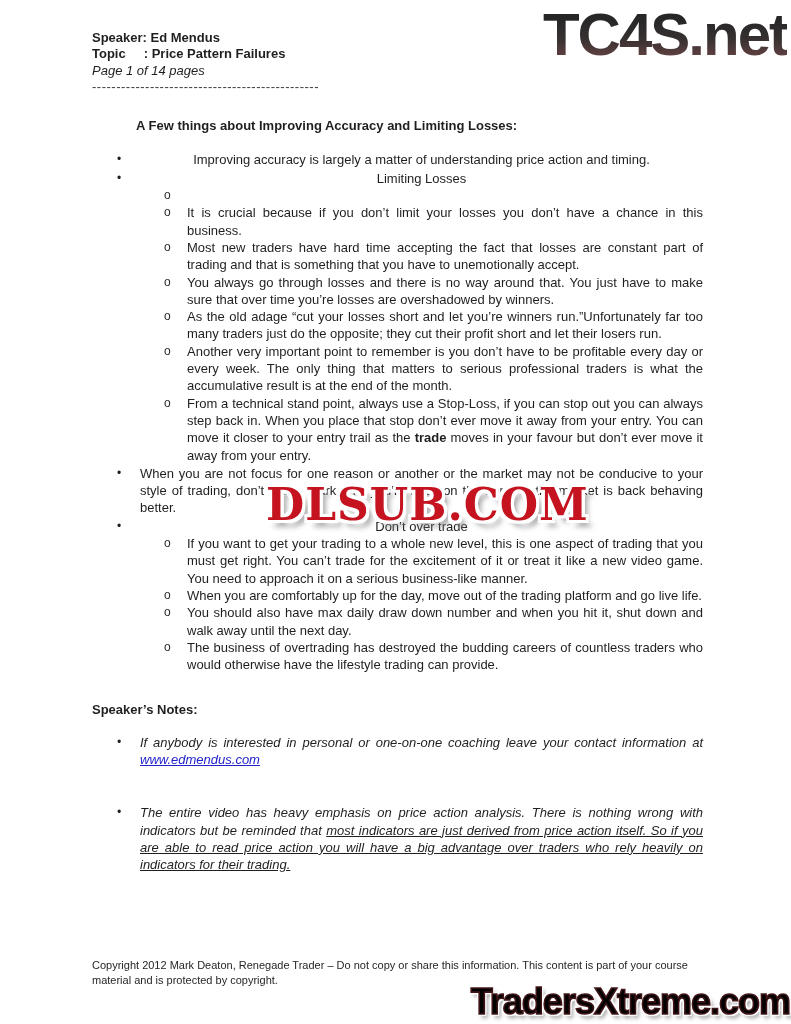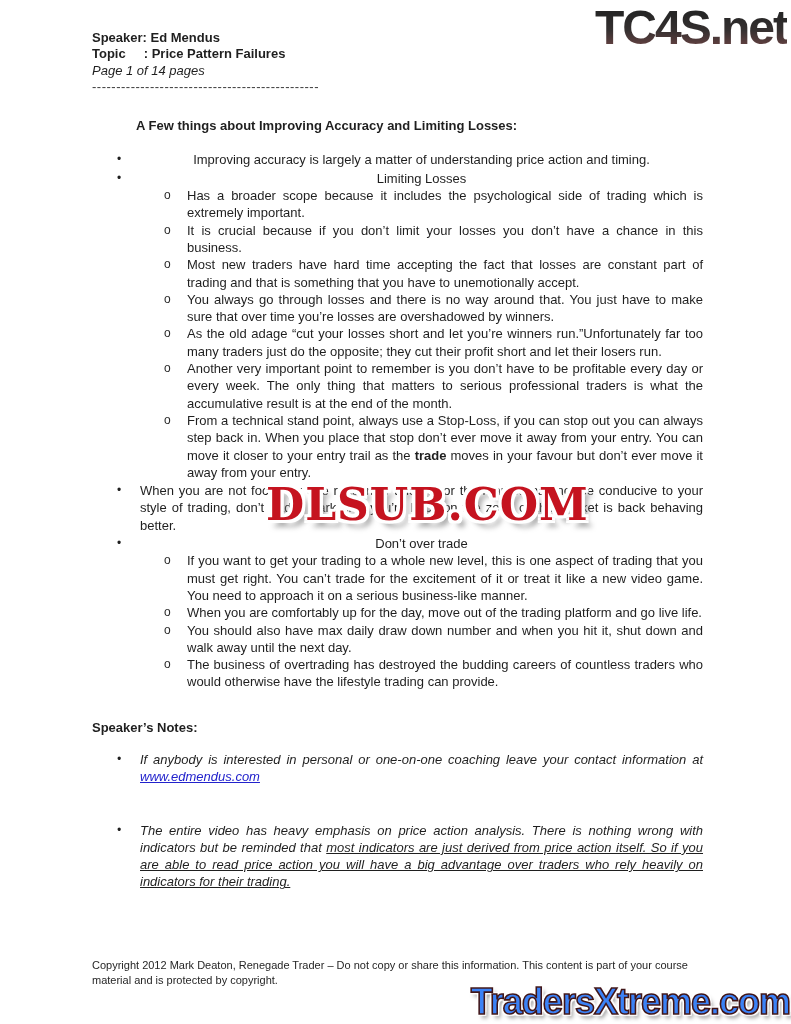--- a/index.html
+++ b/index.html
@@ -51,21 +51,21 @@
     font-size: 11px;
     line-height: 14.5px;
     color: #262626;
   }
 
   
   .wm-tc4s {
     position: absolute; top: 0px; right: 4px;
     font-family: "Liberation Sans", sans-serif;
     font-weight: bold;
-    font-size: 48px;
+    font-size: 60px;
     letter-spacing: -2px;
     background: linear-gradient(to bottom, #262626 25%, #353030 55%, #7d4b4b 100%);
     -webkit-background-clip: text;
     background-clip: text;
     color: transparent;
   }
   .wm-dlsub {
     position: absolute; left: 246px; top: 479px;
     font-family: "DejaVu Serif", serif;
     font-weight: bold;
@@ -79,21 +79,21 @@
        0   -3px 0 #ffffff, 0    3px 0 #ffffff,
        6px  7px 5px rgba(130,130,130,0.65);
     margin-left: 20px;
   }
   .wm-txtreme {
     position: absolute; right: 1px; bottom: 1px;
     font-family: "Liberation Sans", sans-serif;
     font-weight: bold;
     font-size: 36px;
     letter-spacing: -1px;
-    color: #3b82f6;
+    color: #000000;
     -webkit-text-stroke: 1.6px #401517;
     text-shadow:
       -2px -2px 1px #ffffff, 2px -2px 1px #ffffff,
       -2px  2px 1px #ffffff, 2px  2px 1px #ffffff,
        3px  4px 4px rgba(120,120,120,0.8);
   }
 </style>
 </head>
 <body>
 
@@ -117,21 +117,20 @@
         <div class="txt single">Improving accuracy is largely a matter of understanding price action and timing.</div>
       </div>
 
       <div class="li1">
         <span class="mk">•</span>
         <div class="txt single">Limiting Losses</div>
       </div>
 
       <div class="li2">
         <span class="mk">o</span>
-        <div class="txt">Has a broader scope because it includes the psychological side of trading which is extremely important.</div>
       </div>
       <div class="li2">
         <span class="mk">o</span>
         <div class="txt">It is crucial because if you don’t limit your losses you don’t have a chance in this business.</div>
       </div>
       <div class="li2">
         <span class="mk">o</span>
         <div class="txt">Most new traders have hard time accepting the fact that losses are constant part of trading and that is something that you have to unemotionally accept.</div>
       </div>
       <div class="li2">

